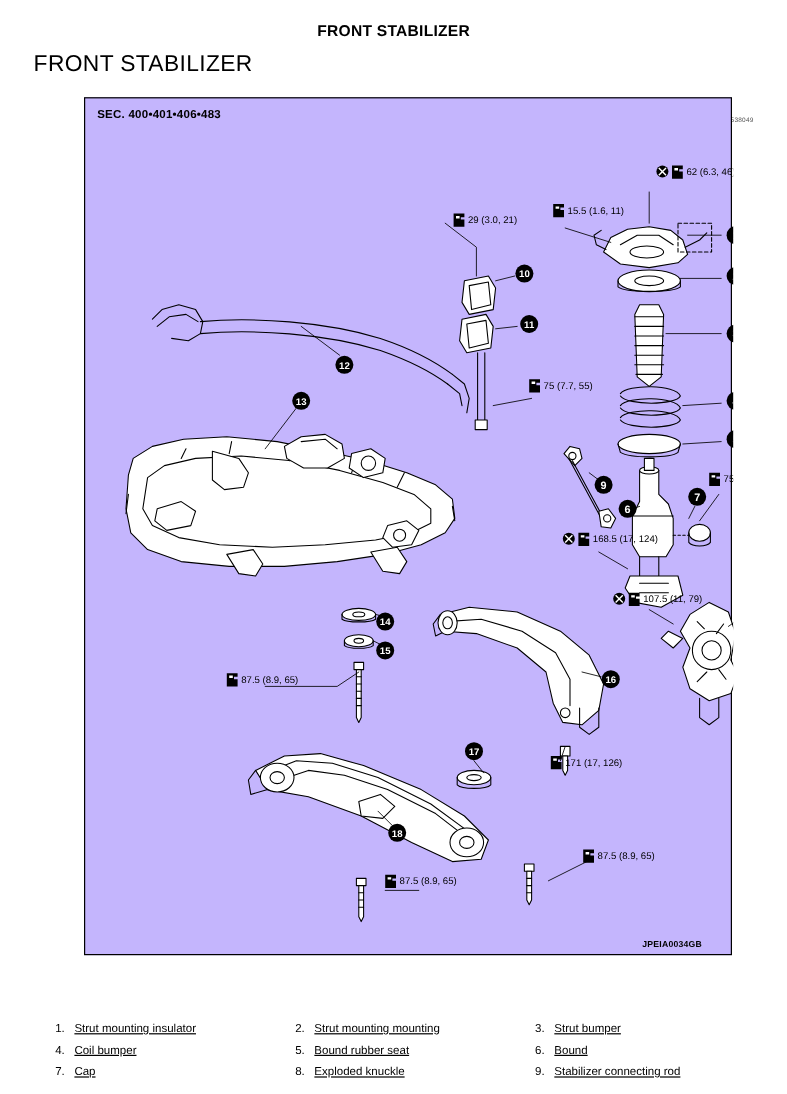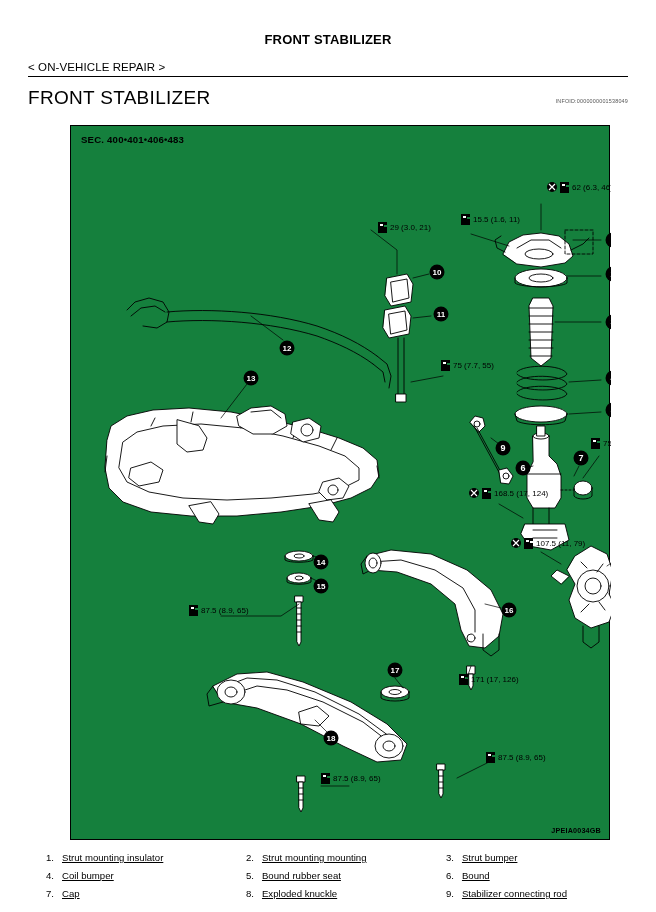--- a/index.html
+++ b/index.html
@@ -13,21 +13,21 @@
     font-family: "Liberation Sans", sans-serif;
     color: #000;
     position: relative;
     overflow: hidden;
   }
   .page {
     position: relative;
     width: 656px;
     height: 912px;
     box-sizing: border-box;
-    padding: 16px 28px;
+    padding: 2px 28px;
   }
   .doc-header {
     text-align: center;
     font-weight: bold;
     font-size: 13px;
     letter-spacing: 0.2px;
     padding-top: 16px;
   }
   .section-breadcrumb {
     font-size: 11.5px;
@@ -55,33 +55,33 @@
     letter-spacing: 0.2px;
   }
   .figure-box {
     position: relative;
     margin-top: 16px;
     margin-left: 42px;
     width: 540px;
     height: 715px;
     border: 1.2px solid #000;
     box-sizing: border-box;
-    background: #15803d;
+    background: #c4b5fd;
   }
   .sec-label {
     position: absolute;
     left: 10px;
     top: 8px;
     font-size: 9.6px;
     font-weight: bold;
     letter-spacing: 0.2px;
   }
   .fig-code {
     position: absolute;
-    right: 8px;
+    right: 24px;
     bottom: 4px;
     font-size: 7.2px;
     font-weight: bold;
     letter-spacing: 0.2px;
     margin-left: 36px;
   }
   .legend {
     position: absolute;
     left: 28px;
     right: 28px;
@@ -114,21 +114,20 @@
     height: 715px;
   }
 </style>
 </head>
 <body>
 
 <div class="page">
 
   <div class="doc-header">FRONT STABILIZER</div>
 
-  <div class="section-breadcrumb">&lt; ON-VEHICLE REPAIR &gt;</div>
 
   <div class="page-title">FRONT STABILIZER</div>
 
 
   <div class="doc-id">INFOID:0000000001538049</div>
 
   <div class="figure-box">
     <div class="sec-label">SEC. 400•401•406•483</div>
     <div class="fig-code">JPEIA0034GB</div>
 

